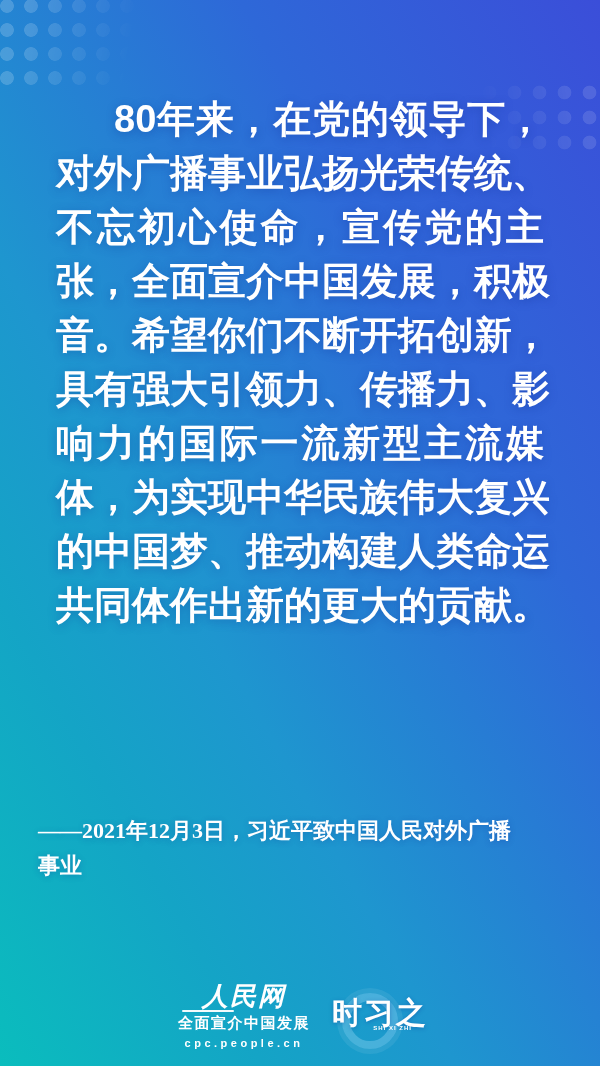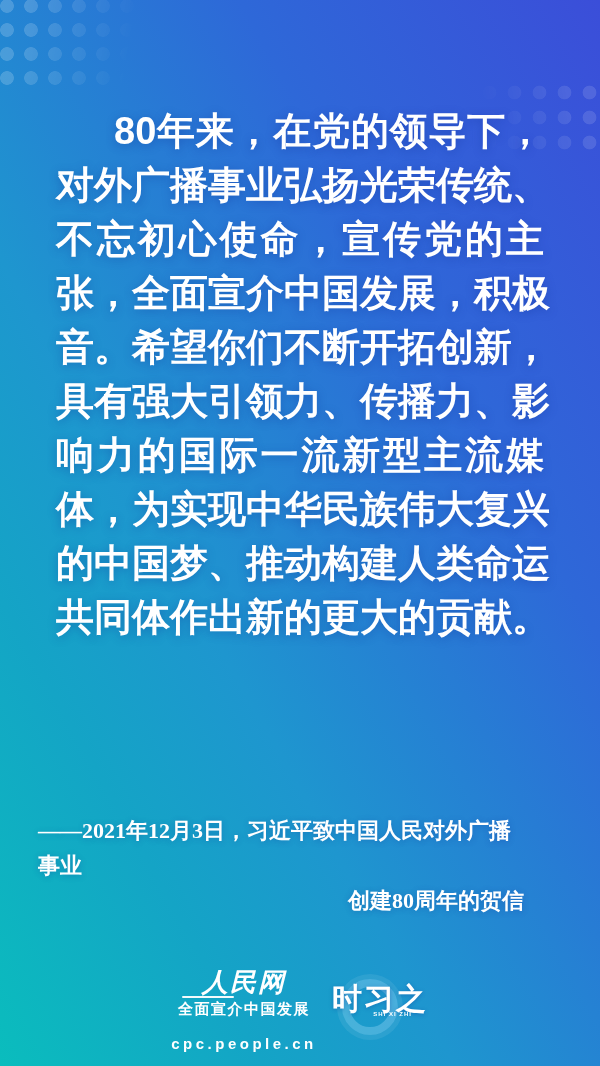--- a/index.html
+++ b/index.html
@@ -37,21 +37,21 @@
     right: -7px; top: 80px;
     width: 130px; height: 72px;
     background-size: 25px 25px;
     background-image: radial-gradient(circle, rgba(255,255,255,0.12) 6.5px, rgba(255,255,255,0) 7.2px);
     -webkit-mask-image: linear-gradient(260deg, #000 20%, rgba(0,0,0,0) 92%);
     mask-image: linear-gradient(260deg, #000 20%, rgba(0,0,0,0) 92%);
   }
   
   .quote {
     position: absolute;
-    top: 104px; left: 56px; right: 56px;
+    top: 92px; left: 56px; right: 56px;
   }
   .quote-line {
     color: #ffffff;
     font-size: 38px;
     line-height: 54px;
     font-weight: 800;
     letter-spacing: 0px;
     text-align: justify;
     text-align-last: justify;
     text-justify: inter-character;
@@ -108,25 +108,25 @@
     border-radius: 1px;
   }
   .rmw-site {
     font-size: 15px;
     font-weight: 700;
     letter-spacing: 1.5px;
     line-height: 17px;
     white-space: nowrap;
   }
   .rmw-domain {
-    font-size: 15px;
+    font-size: 11px;
     font-weight: 700;
     letter-spacing: 3.5px;
     line-height: 13px;
-    margin-top: 20px;
+    margin-top: 6px;
     white-space: nowrap;
   }
   .sxz {
     position: relative;
     width: 92px;
     height: 58px;
     margin-top: 8px;
   }
   .sxz-ring {
     position: absolute;
@@ -171,21 +171,20 @@
       <div class="quote-line">音。希望你们不断开拓创新，</div>
       <div class="quote-line">具有强大引领力、传播力、影</div>
       <div class="quote-line">响力的国际一流新型主流媒</div>
       <div class="quote-line">体，为实现中华民族伟大复兴</div>
       <div class="quote-line">的中国梦、推动构建人类命运</div>
       <div class="quote-line">共同体作出新的更大的贡献。</div>
     </div>
 
   <div class="attribution">
     <div class="attr-line1">——2021年12月3日，习近平致中国人民对外广播事业</div>
-    <div class="attr-line2">创建80周年的贺信</div>
   </div>
 
   <div class="footer">
     <div class="rmw">
       <div class="rmw-script">人民网</div>
       <div class="rmw-underline"></div>
       <div class="rmw-site">全面宣介中国发展</div>
       <div class="rmw-domain">cpc.people.cn</div>
     </div>
     <div class="sxz">

